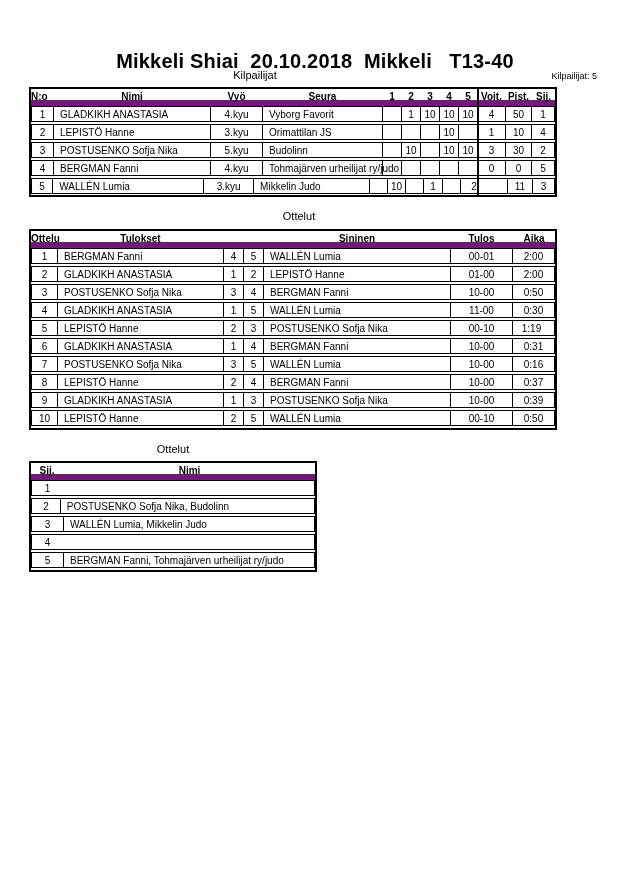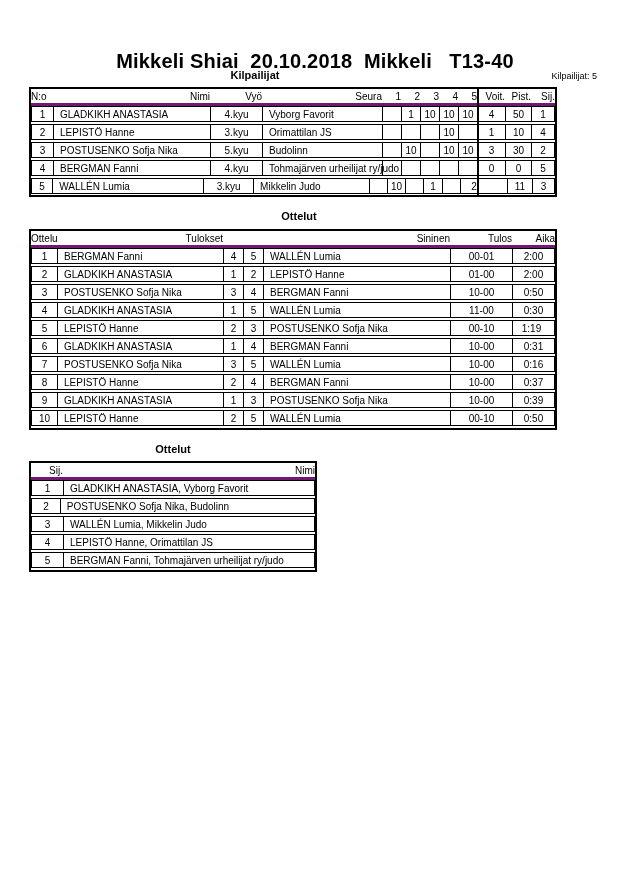--- a/index.html
+++ b/index.html
@@ -13,50 +13,50 @@
   }
   .abs{position:absolute;}
   .doc-title{
     top:50px;left:0;width:630px;
     text-align:center;
     font-size:20px;font-weight:bold;
     white-space:pre;
     letter-spacing:0.2px;
   }
   .sec-title{
-    font-size:11px;font-weight:bold;text-align:center;
+    font-size:11px;font-weight:normal;text-align:center;
   }
   .sec-title.k{top:69px;left:29px;width:452px;}
   .sec-title.o{top:210px;left:29px;width:540px;}
   .sec-title.t{top:443px;left:29px;width:288px;}
   .count-label{
     top:71px;right:33px;
     font-size:9px;
   }
   .tbl{
     border:2px solid #000;
     background:#fff;
     overflow:hidden;
     box-sizing:border-box;
   }
   .tbl1{left:29px;top:87px;width:528px;height:110px;}
   .tbl2{left:29px;top:229px;width:528px;height:201px;}
   .tbl3{left:29px;top:461px;width:288px;height:111px;}
   .thead{
     display:flex;
     height:17px;line-height:16px;
-    font-size:10px;font-weight:normal;
-    border-bottom:3px solid #701a75;
+    font-size:10px;font-weight:bold;
+    border-bottom:6px solid #701a75;
     box-sizing:border-box;
   }
   .hcell{
     box-sizing:border-box;
     border-left:1px solid transparent;
     overflow:visible;white-space:nowrap;
-    text-align:right;
+    text-align:center;
   }
   .hcell:first-child{border-left:none;}
   .hcell.al{text-align:left;}
   .trow{
     display:flex;
     height:16px;line-height:14px;
     font-size:10px;
     border:1px solid #000;
     box-sizing:border-box;
     margin:0 0 2px 0;
@@ -278,31 +278,29 @@
   </div>
 
 <div class="abs sec-title t">Ottelut</div>
 <div class="abs tbl tbl3" id="tbl3" style="position:absolute;">
     <div class="thead">
       <span class="hcell" style="width: 32px;">Sij.</span>
       <span class="hcell" style="width: 252px;">Nimi</span>
     </div>
     <div class="trow">
       <span class="cell" style="width: 31px;">1</span>
-      <span class="cell al" style="width: 251px;">GLADKIKH ANASTASIA, Vyborg Favorit</span>
     </div>
     <div class="trow">
       <span class="cell" style="width: 31px;">2</span>
       <span class="cell al" style="width: 282px;">POSTUSENKO Sofja Nika, Budolinn</span>
     </div>
     <div class="trow">
       <span class="cell" style="width: 31px;">3</span>
       <span class="cell al" style="width: 251px;">WALLÉN Lumia, Mikkelin Judo</span>
     </div>
     <div class="trow">
       <span class="cell" style="width: 31px;">4</span>
-      <span class="cell al" style="width: 251px;">LEPISTÖ Hanne, Orimattilan JS</span>
     </div>
     <div class="trow">
       <span class="cell" style="width: 31px;">5</span>
       <span class="cell al" style="width: 251px;">BERGMAN Fanni, Tohmajärven urheilijat ry/judo</span>
     </div>
   </div>
 
 </body></html>

